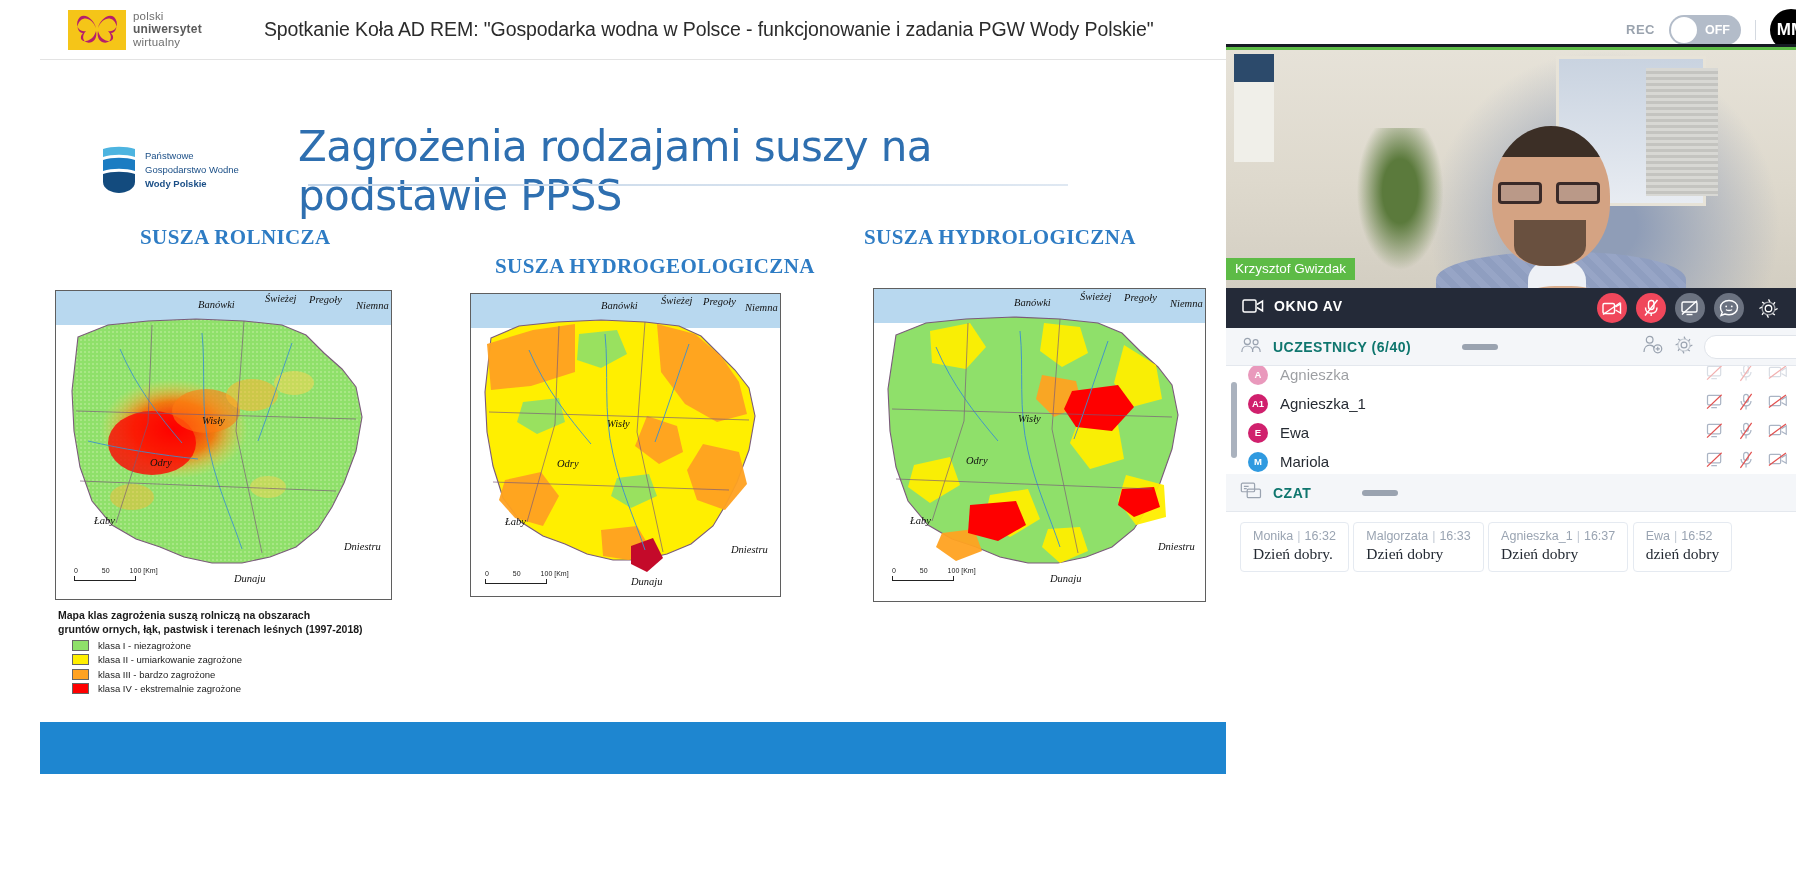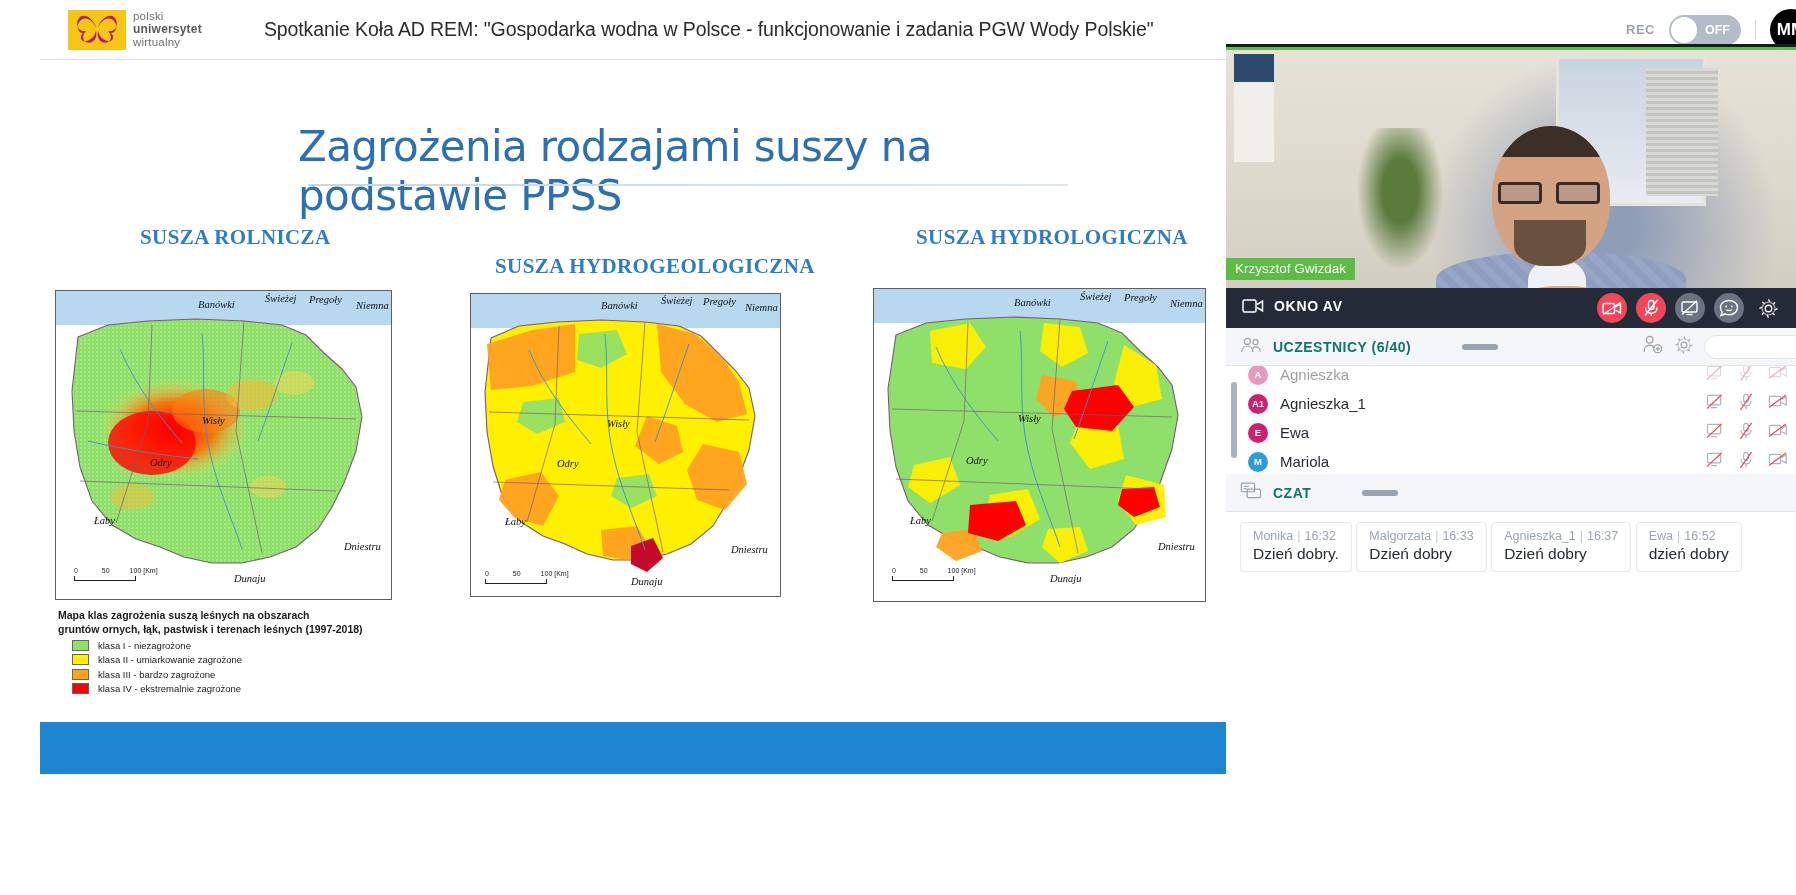--- a/index.html
+++ b/index.html
@@ -73,21 +73,21 @@
     position: absolute; left: 268px; top: 124px; width: 760px; height: 2px;
     background: linear-gradient(to right,#c5d6e8,#dfe8f2);
   }
 
   .col-head {
     position: absolute; font-size: 21px; color: #2e7cc4; font-weight: 600;
     letter-spacing: .4px; font-family: Liberation Serif, serif;
   }
   .h-rolnicza { left: 100px; top: 165px; }
   .h-hydrogeo { left: 455px; top: 194px; }
-  .h-hydro    { left: 876px; top: 165px; }
+  .h-hydro    { left: 824px; top: 165px; }
 
   
   .mapbox {
     position: absolute; border: 1px solid #5f5f5f; background: #ffffff; overflow: hidden;
   }
   .m1 { left: 15px;  top: 230px; width: 337px; height: 310px; }
   .m2 { left: 430px; top: 233px; width: 311px; height: 304px; }
   .m3 { left: 833px; top: 228px; width: 333px; height: 314px; }
   .sea { position: absolute; left: 0; top: 0; width: 100%; height: 34px; background: #b8d8ef; }
 
@@ -233,21 +233,21 @@
   }
 
   
   .chat-area { position: relative; height: 240px; overflow: hidden; background: #fff; padding: 0 14px; }
   .msg {
     border: 1px solid #e5eaf1; border-radius: 4px; background: #fff;
     padding: 6px 12px 8px 12px; margin-top: 10px; display: inline-block;
   }
   .msg-meta { font-size: 12.5px; color: #9aa4b2; white-space: nowrap; }
   .msg-meta .dot { color: #c3cad4; margin: 0 4px; }
-  .msg-body { font-size: 15.5px; color: #242a33; margin-top: 2px; white-space: nowrap; }
+  .msg-body { font-size: 15.5px; color: #242a33; margin-top: 2px; white-space: nowrap; font-family: Liberation Serif, serif; }
   .msg.clipped { margin-top: -12px; }
 </style>
 </head>
 <body>
 
 <div class="app">
 
   <div class="topbar">
     <div class="logo-wrap">
       <div class="logo-mark">
@@ -270,20 +270,34 @@
         <span class="rec-state">OFF</span>
       </div>
       <div class="divider-v"></div>
       <div class="avatar-mm">MM</div>
     </div>
   </div>
 
   <div class="stage">
     <div class="slide">
 
+      <div class="pgw-logo">
+        <div class="pgw-shield">
+          <svg width="34" height="48" viewBox="0 0 34 48">
+            <path d="M1 3 C10 0 24 0 33 3 L33 11 C24 8 10 8 1 11 Z" fill="#4db4e0"></path>
+            <path d="M1 14 C10 11 24 11 33 14 L33 25 C24 22 10 22 1 25 Z" fill="#1b7cc2"></path>
+            <path d="M1 28 C10 25 24 25 33 28 L33 36 C33 43 24 47 17 47 C10 47 1 43 1 36 Z" fill="#134b7e"></path>
+          </svg>
+        </div>
+        <div class="pgw-text">
+          <div>Państwowe</div>
+          <div>Gospodarstwo Wodne</div>
+          <div class="bb">Wody Polskie</div>
+        </div>
+      </div>
 
       <div class="slide-title">Zagrożenia rodzajami suszy na podstawie PPSS</div>
       <div class="title-rule"></div>
 
       <div class="col-head h-rolnicza">SUSZA ROLNICZA</div>
       <div class="col-head h-hydrogeo">SUSZA HYDROGEOLOGICZNA</div>
       <div class="col-head h-hydro">SUSZA HYDROLOGICZNA</div>
 
       <div class="mapbox m1">
         <div class="sea"></div>
@@ -436,21 +450,21 @@
         <div class="maplabel" style="left:176px;top:284px;">Dunaju</div>
         <div class="scalebar" style="left:18px;top:278px;">
           <span>0</span>
           <span style="margin-left:22px;">50</span>
           <span style="margin-left:18px;">100 [Km]</span>
           <div class="bar"></div>
         </div>
       </div>
 
       <div class="legend">
-        <div class="legend-title">Mapa klas zagrożenia suszą leśnych na obszarach</div>
+        <div class="legend-title">Mapa klas zagrożenia suszą rolniczą na obszarach</div>
         <div class="legend-title">gruntów ornych, łąk, pastwisk i terenach leśnych (1997-2018)</div>
         <div class="legend-row">
           <div class="legend-sw" style="background:#8fe06a"></div>
           <div class="legend-lbl">klasa I - niezagrożone</div>
         </div>
         <div class="legend-row">
           <div class="legend-sw" style="background:#ffef00"></div>
           <div class="legend-lbl">klasa II - umiarkowanie zagrożone</div>
         </div>
         <div class="legend-row">

